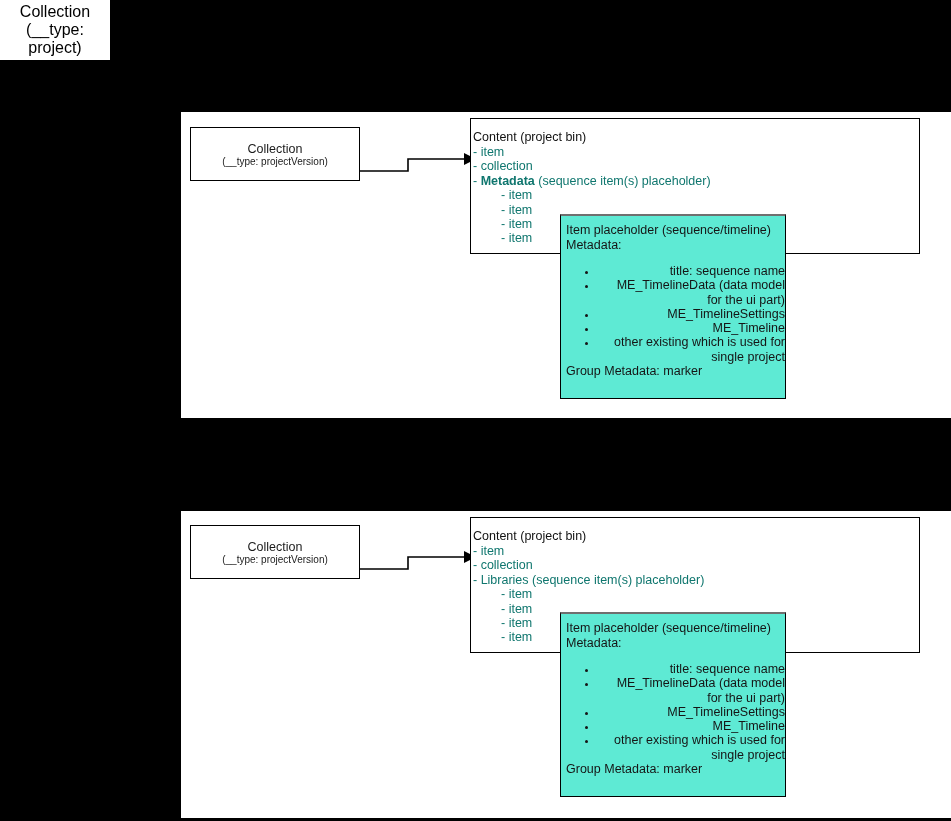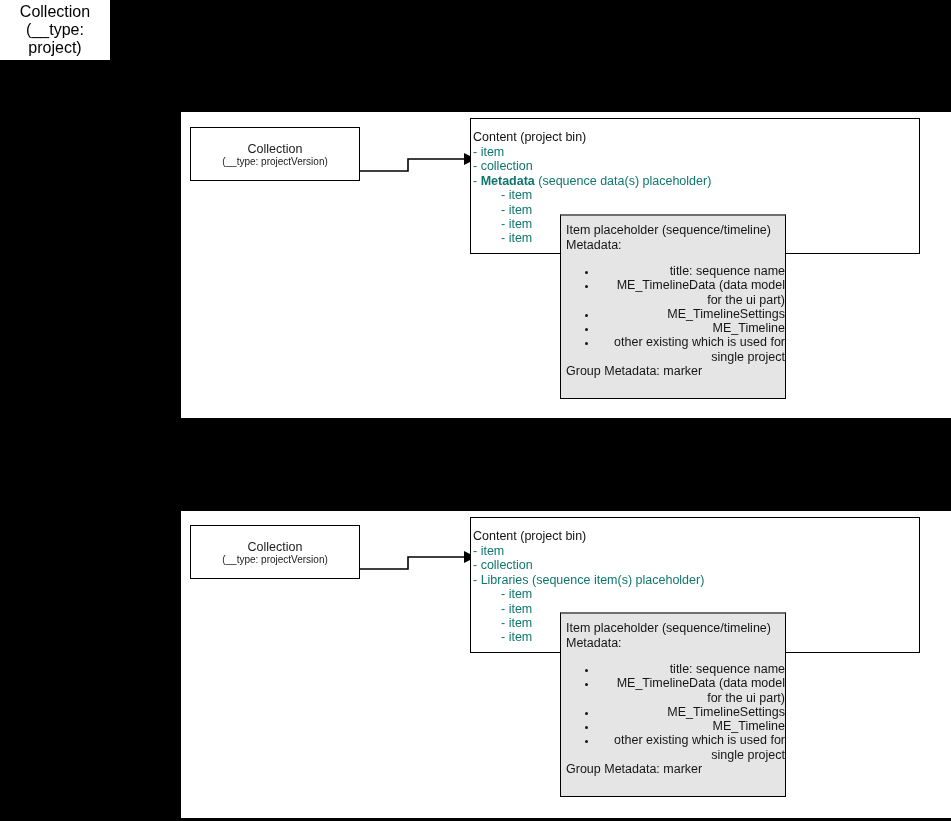--- a/index.html
+++ b/index.html
@@ -73,21 +73,21 @@
     margin: 0;
     padding: 0;
   }
   .content-list li.sub { padding-left: 28px; }
   .bold { font-weight: bold; }
 
   
   .placeholder-box {
     border: 1px solid #000000;
     border-top: 2px solid #6f6f6f;
-    background: #e5e5e5;
+    background: #5eead4;
     padding: 7px 0 0 5px;
     box-sizing: border-box;
   }
   .placeholder-box .head {
     font-size: 12.5px;
     line-height: 15px;
     color: #151515;
     white-space: nowrap;
   }
   .meta-list {
@@ -135,21 +135,21 @@
       <polyline points="0,33 48,33 48,21 104,21" fill="none" stroke="#000000" stroke-width="1.6"></polyline>
       <polygon points="104,15 116,21 104,27" fill="#000000"></polygon>
     </svg>
 
     <div class="box content-box" style="left:289px; top:6px; width:450px; height:136px;">
       <div class="txt">Content (project bin)</div>
       <ul class="content-list">
         <li>- item</li>
         <li>- collection</li>
         <li>
-          <span>- </span><span class="bold">Metadata</span><span> (sequence data(s) placeholder)</span>
+          <span>- </span><span class="bold">Metadata</span><span> (sequence item(s) placeholder)</span>
         </li>
         <li class="sub">- item</li>
         <li class="sub">- item</li>
         <li class="sub">- item</li>
         <li class="sub">- item</li>
       </ul>
     </div>
 
     <div class="placeholder-box" style="position:absolute; left:379px; top:102px; width:226px; height:185px;">
       <div class="head">Item placeholder (sequence/timeline)</div>

